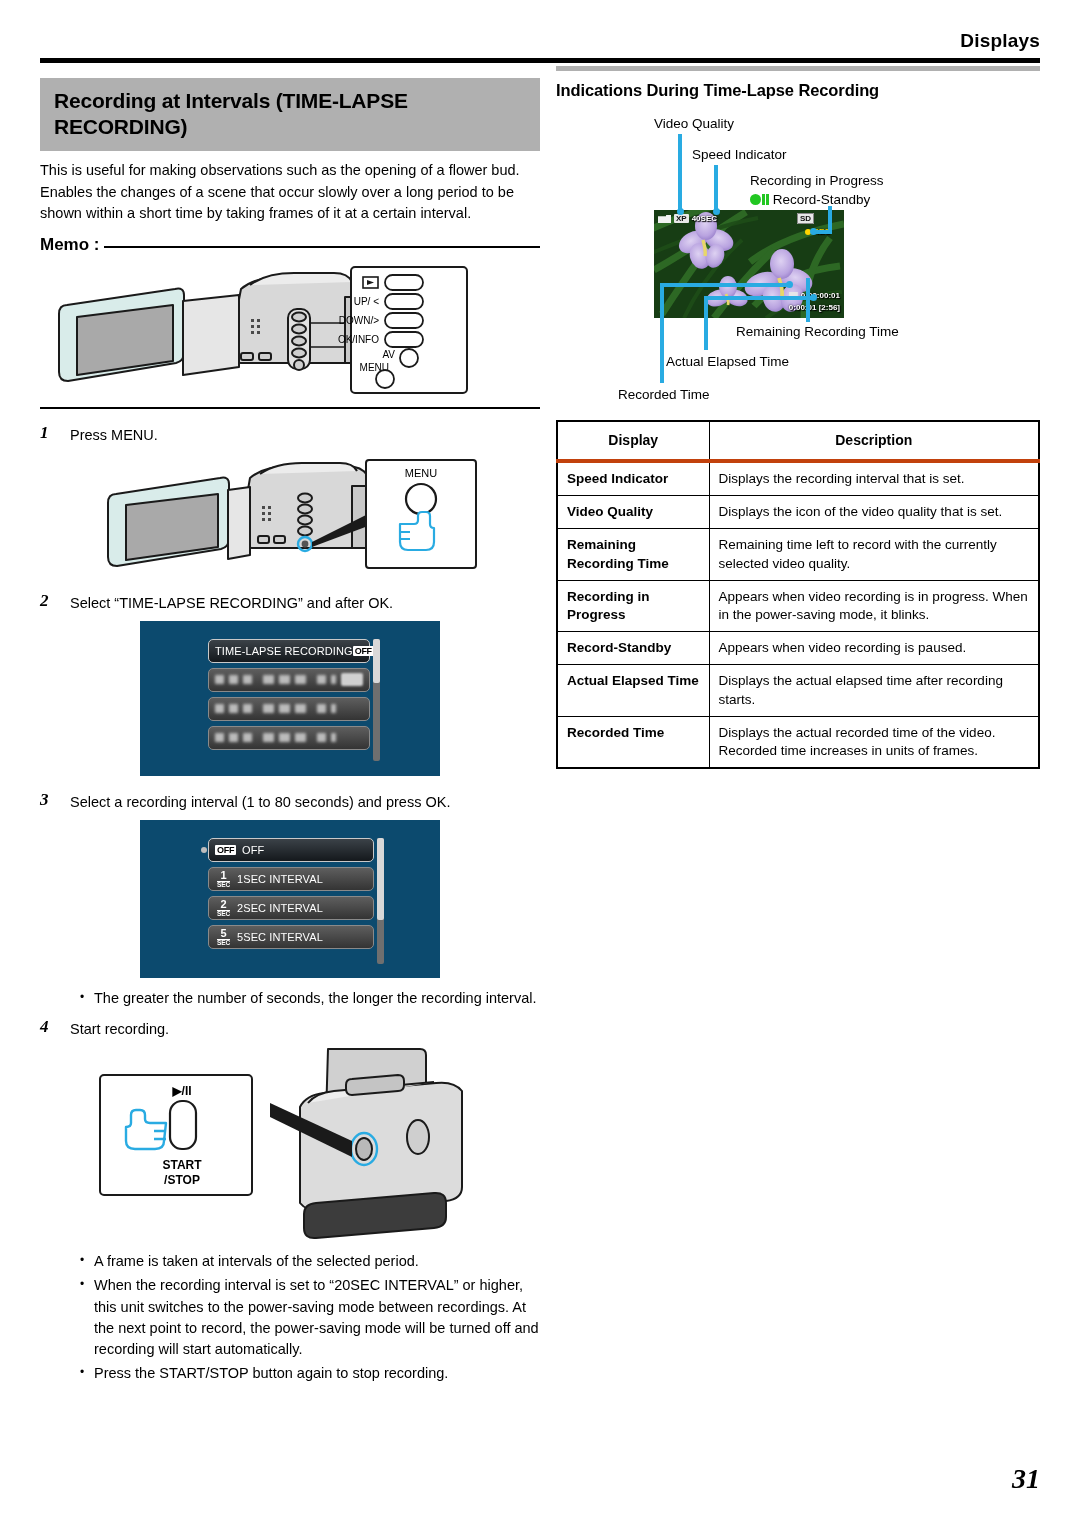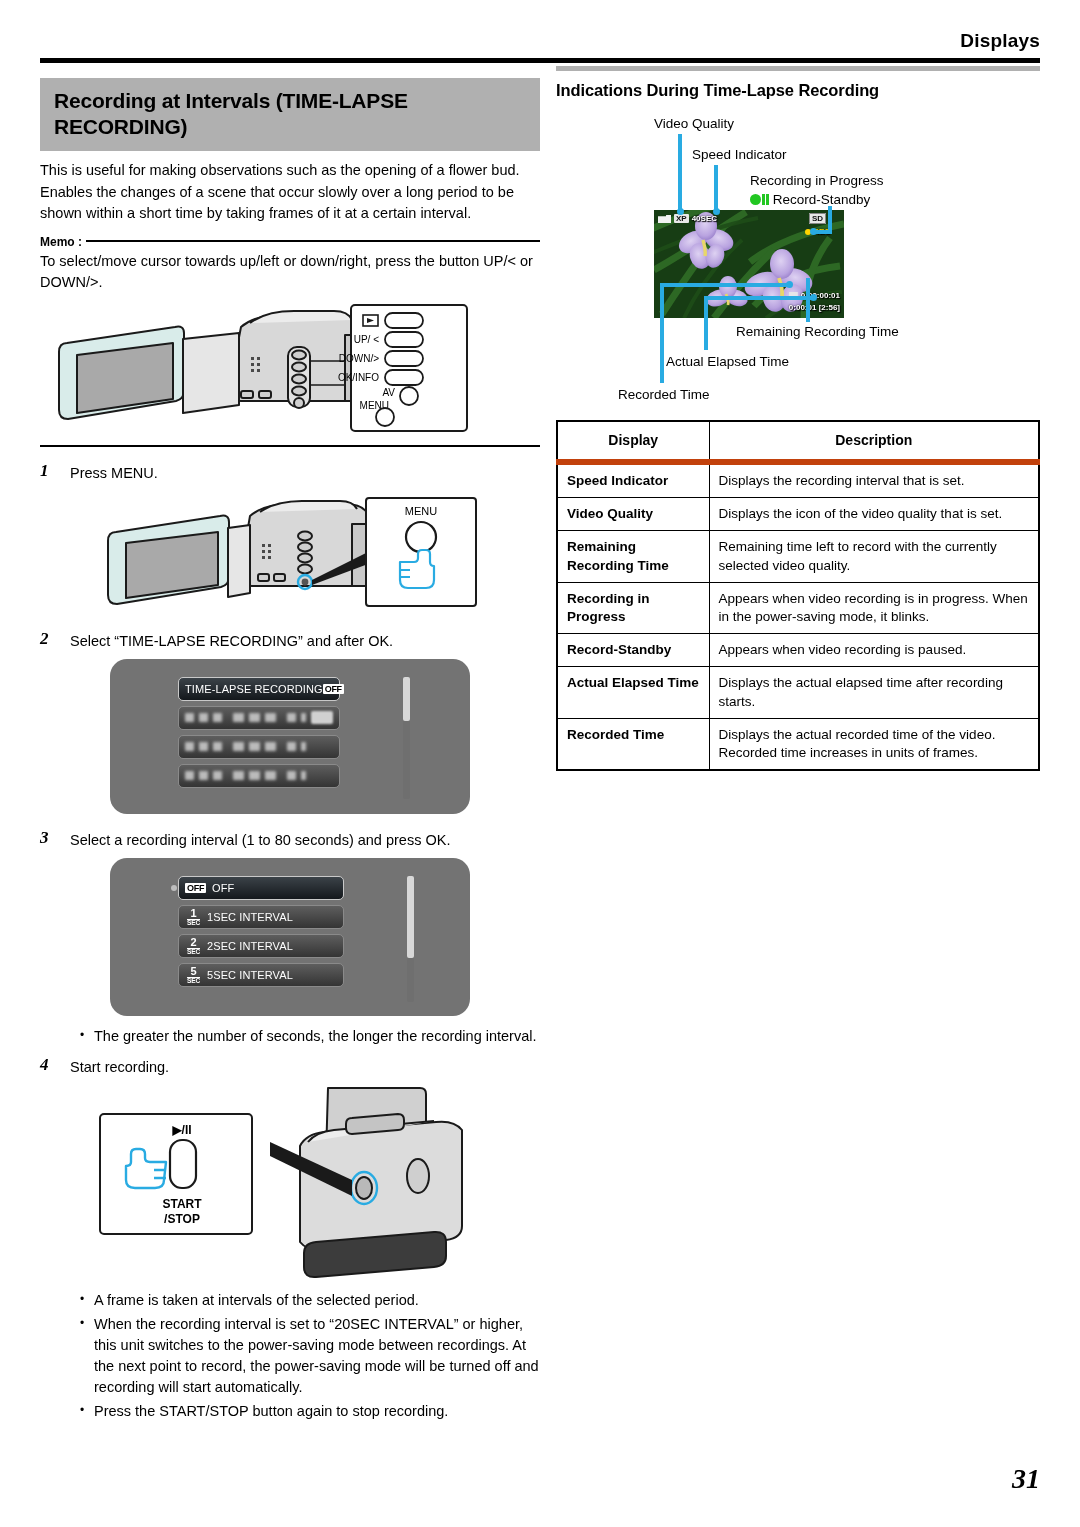--- a/index.html
+++ b/index.html
@@ -32,21 +32,21 @@
     padding: 10px 14px 12px 14px;
     font-size: 21px; font-weight: bold; line-height: 1.22;
     letter-spacing: -.2px;
   }
 
   .body-text { font-size: 14.5px; line-height: 1.45; margin-top: 9px; }
   .body-text p { margin-bottom: 1px; }
 
   
   .memo-row { display: flex; align-items: flex-end; margin-top: 11px; gap: 4px; }
-  .memo-label { font-size: 12px; font-weight: bold; white-space: nowrap; }
+  .memo-label { font-size: 17px; font-weight: bold; white-space: nowrap; }
   .memo-rule { flex: 1; height: 2px; background: #000; margin-bottom: 7px; }
 
   
   .step { display: flex; margin-top: 14px; }
   .step-num {
     width: 30px; flex: none; font-size: 17px; font-weight: bold;
     font-style: italic; font-family: "Liberation Serif", serif;
   }
   .step-text { font-size: 14.5px; line-height: 1.4; padding-top: 2px; }
 
@@ -55,22 +55,22 @@
   .bullet { display: flex; font-size: 14.5px; line-height: 1.45; margin-bottom: 3px; }
   .bullet-dot { width: 14px; flex: none; font-size: 12px; line-height: 1.6; }
   .bullet-body { flex: 1; }
 
   
   .illus { display: block; margin: 6px auto 0 auto; }
   .sep-rule { height: 2px; background: #000; margin: 8px 0 0 0; }
 
   
   .menu-shot {
-    background: #737373; margin: 8px auto 0 auto; position: relative;
-    width: 360px; height: 155px; border-radius: 17px;
+    background: #0c4a6e; margin: 8px auto 0 auto; position: relative;
+    width: 300px; height: 155px;
   }
   .menu-list { position: absolute; left: 68px; top: 18px; width: 162px; }
   .menu-row {
     height: 24px; margin-bottom: 5px; border-radius: 5px;
     border: 1px solid #8a8a8a;
     background: linear-gradient(#5e5e5e, #343434);
     display: flex; align-items: center; padding: 0 6px;
     font-size: 11px; color: #fff; position: relative;
   }
   .menu-row.sel {
@@ -143,21 +143,21 @@
   table.desc {
     width: 100%; border-collapse: collapse; margin-top: 4px;
     border: 2px solid #000;
   }
   table.desc th, table.desc td {
     border: 1px solid #000; padding: 7px 9px;
     font-size: 13.5px; line-height: 1.35; vertical-align: top;
   }
   table.desc th { text-align: center; font-weight: bold; font-size: 14px; padding: 9px; }
   table.desc td.k { font-weight: bold; width: 152px; }
-  table.desc tr.hdr th { border-bottom: 6px solid #c2410c; }
+  table.desc tr.hdr th { border-bottom: 4px solid #c2410c; }
 
   
   .page-no {
     position: absolute; right: 40px; bottom: 32px;
     font-size: 28px; font-weight: bold; font-style: italic;
     font-family: "Liberation Serif", serif;
   }
 </style>
 </head>
 <body>
@@ -171,21 +171,20 @@
 
   <div class="body-text">
     <p>This is useful for making observations such as the opening of a flower bud.</p>
     <p>Enables the changes of a scene that occur slowly over a long period to be shown within a short time by taking frames of it at a certain interval.</p>
   </div>
 
   <div class="memo-row">
     <span class="memo-label">Memo :</span>
     <span class="memo-rule"></span>
   </div>
-  <div class="body-text" style="margin-top:2px">To select/move cursor towards up/left or down/right, press the button UP/&lt; or DOWN/&gt;.</div>
 
   <svg class="illus" width="490" height="138" viewBox="0 0 490 138">
     <g fill="none" stroke="#1a1a1a" stroke-width="2" stroke-linejoin="round">
 
       <path d="M196 28 q14 -12 40 -12 l58 0 q16 0 22 10 l14 22 0 44 q0 10 -12 10 l-122 0 q-12 0 -12 -12 z" fill="#d8d8d8"></path>
 
       <path d="M205 24 q16 -12 44 -12 l40 0 q14 0 18 9" fill="#ececec"></path>
 
       <path d="M300 36 l42 0 q10 0 10 10 l0 48 q0 8 -10 8 l-42 0 z" fill="#c9c9c9"></path>
 
@@ -519,21 +518,21 @@
 
       
       <div class="osd" style="left:4px; top:4px; display:flex; align-items:center; gap:3px;">
         <span style="display:inline-block;width:13px;height:9px;background:#f2f2f2;
                      clip-path:polygon(0 25%,62% 25%,62% 10%,100% 10%,100% 100%,0 100%);"></span>
         <span style="background:#e8e8e8;color:#111;padding:0 2px;border-radius:1px;text-shadow:none;">XP</span>
         <span>40SEC</span>
       </div>
 
       
-      <div class="osd" style="right:18px; top:4px; text-align:center;">
+      <div class="osd" style="right:30px; top:4px; text-align:center;">
         <span style="background:#e8e8e8;color:#111;padding:0 2px;border:1px solid #888;border-radius:1px;text-shadow:none;">SD</span>
       </div>
       <div class="osd" style="right:14px; top:17px; display:flex; align-items:center; gap:2px;">
         <span style="width:6px;height:6px;border-radius:50%;background:#ffd400;display:inline-block;"></span>
         <span style="color:#ffd400;">REC</span>
       </div>
 
       
       <div class="osd" style="right:4px; bottom:18px; display:flex; align-items:center; gap:3px;">
         <span style="display:inline-block;width:9px;height:7px;background:#e8e8e8;

